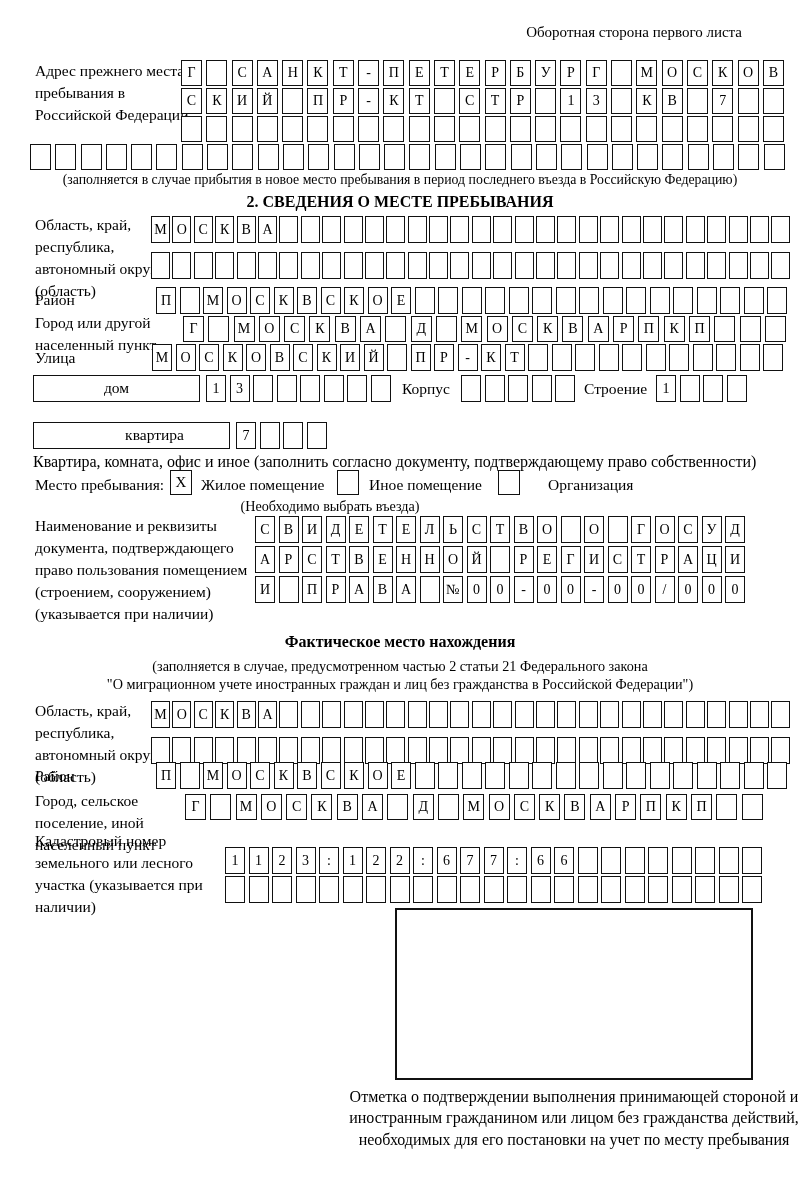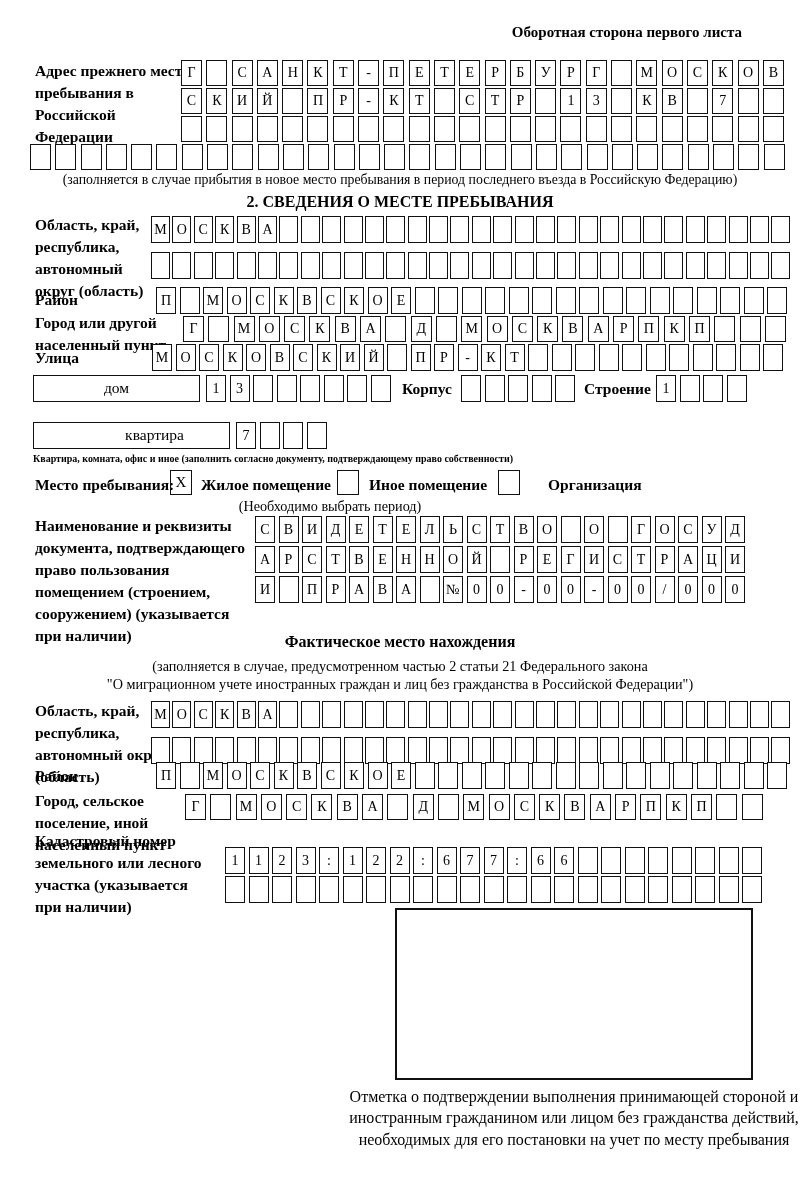--- a/index.html
+++ b/index.html
@@ -1,20 +1,20 @@
 <!DOCTYPE html>
 <html><head>
 <meta charset="utf-8">
 <style>
   html,body{margin:0;padding:0;background:#fff;}
   #page{
     position:relative;width:800px;height:1180px;background:#fff;color:#000;
     font-family:"Liberation Serif","DejaVu Serif",serif;overflow:hidden;
   }
-  .lbl{position:absolute;font-size:15.5px;line-height:1.42;font-weight:bold;}
+  .lbl{position:absolute;font-size:15.5px;line-height:1.42;}
   .cap{position:absolute;font-size:13.8px;line-height:1.3;}
   .center{left:0;right:0;text-align:center;}
   .h{position:absolute;left:0;right:0;text-align:center;font-weight:bold;font-size:16px;}
   .cells{position:absolute;display:flex;}
   .cell{flex:none;border:1.6px solid #111;box-sizing:border-box;text-align:center;
         font-size:14px;background:#fff;}
   .v1 .cell{width:21px;height:26px;margin-right:4.3px;line-height:24px;}
   .v2 .cell{width:19px;height:27px;margin-right:2.4px;line-height:25px;}
   .v3 .cell{width:20px;height:27px;margin-right:3.5px;line-height:25px;}
   .cells .cell:last-child{margin-right:0;}
@@ -329,30 +329,30 @@
       <span class="cell"></span>
     </div>
 
   <div class="wbox" style="left:33px;top:422px;width:197px;padding-left:46px;">квартира</div>
   <div class="cells v3" style="left:236px;top:422px;">
       <span class="cell">7</span>
       <span class="cell"></span>
       <span class="cell"></span>
       <span class="cell"></span>
     </div>
-  <div class="cap" style="left:33px;top:452px;font-size:10px;font-weight:bold;">Квартира, комната, офис и иное (заполнить согласно документу, подтверждающему право собственности)</div>
+  <div class="cap" style="left:33px;top:452px;font-size:16px;">Квартира, комната, офис и иное (заполнить согласно документу, подтверждающему право собственности)</div>
 
   <div class="lbl" style="left:35px;top:474px;">Место пребывания:</div>
   <span class="cbox" style="left:170px;top:470px;">X</span>
   <div class="lbl" style="left:201px;top:474px;">Жилое помещение</div>
   <span class="cbox" style="left:337px;top:470px;"></span>
   <div class="lbl" style="left:369px;top:474px;">Иное помещение</div>
   <span class="cbox" style="left:498px;top:470px;"></span>
   <div class="lbl" style="left:548px;top:474px;">Организация</div>
-  <div class="cap" style="left:160px;top:497px;width:340px;text-align:center;font-size:14.2px;">(Необходимо выбрать период)</div>
+  <div class="cap" style="left:160px;top:497px;width:340px;text-align:center;font-size:14.2px;">(Необходимо выбрать въезда)</div>
 
   <div class="lbl" style="left:35px;top:515px;width:222px;">Наименование и реквизиты документа, подтверждающего право пользования помещением (строением, сооружением) (указывается при наличии)</div>
   <div class="cells v3" style="left:255px;top:516px;">
       <span class="cell">С</span>
       <span class="cell">В</span>
       <span class="cell">И</span>
       <span class="cell">Д</span>
       <span class="cell">Е</span>
       <span class="cell">Т</span>
       <span class="cell">Е</span>

